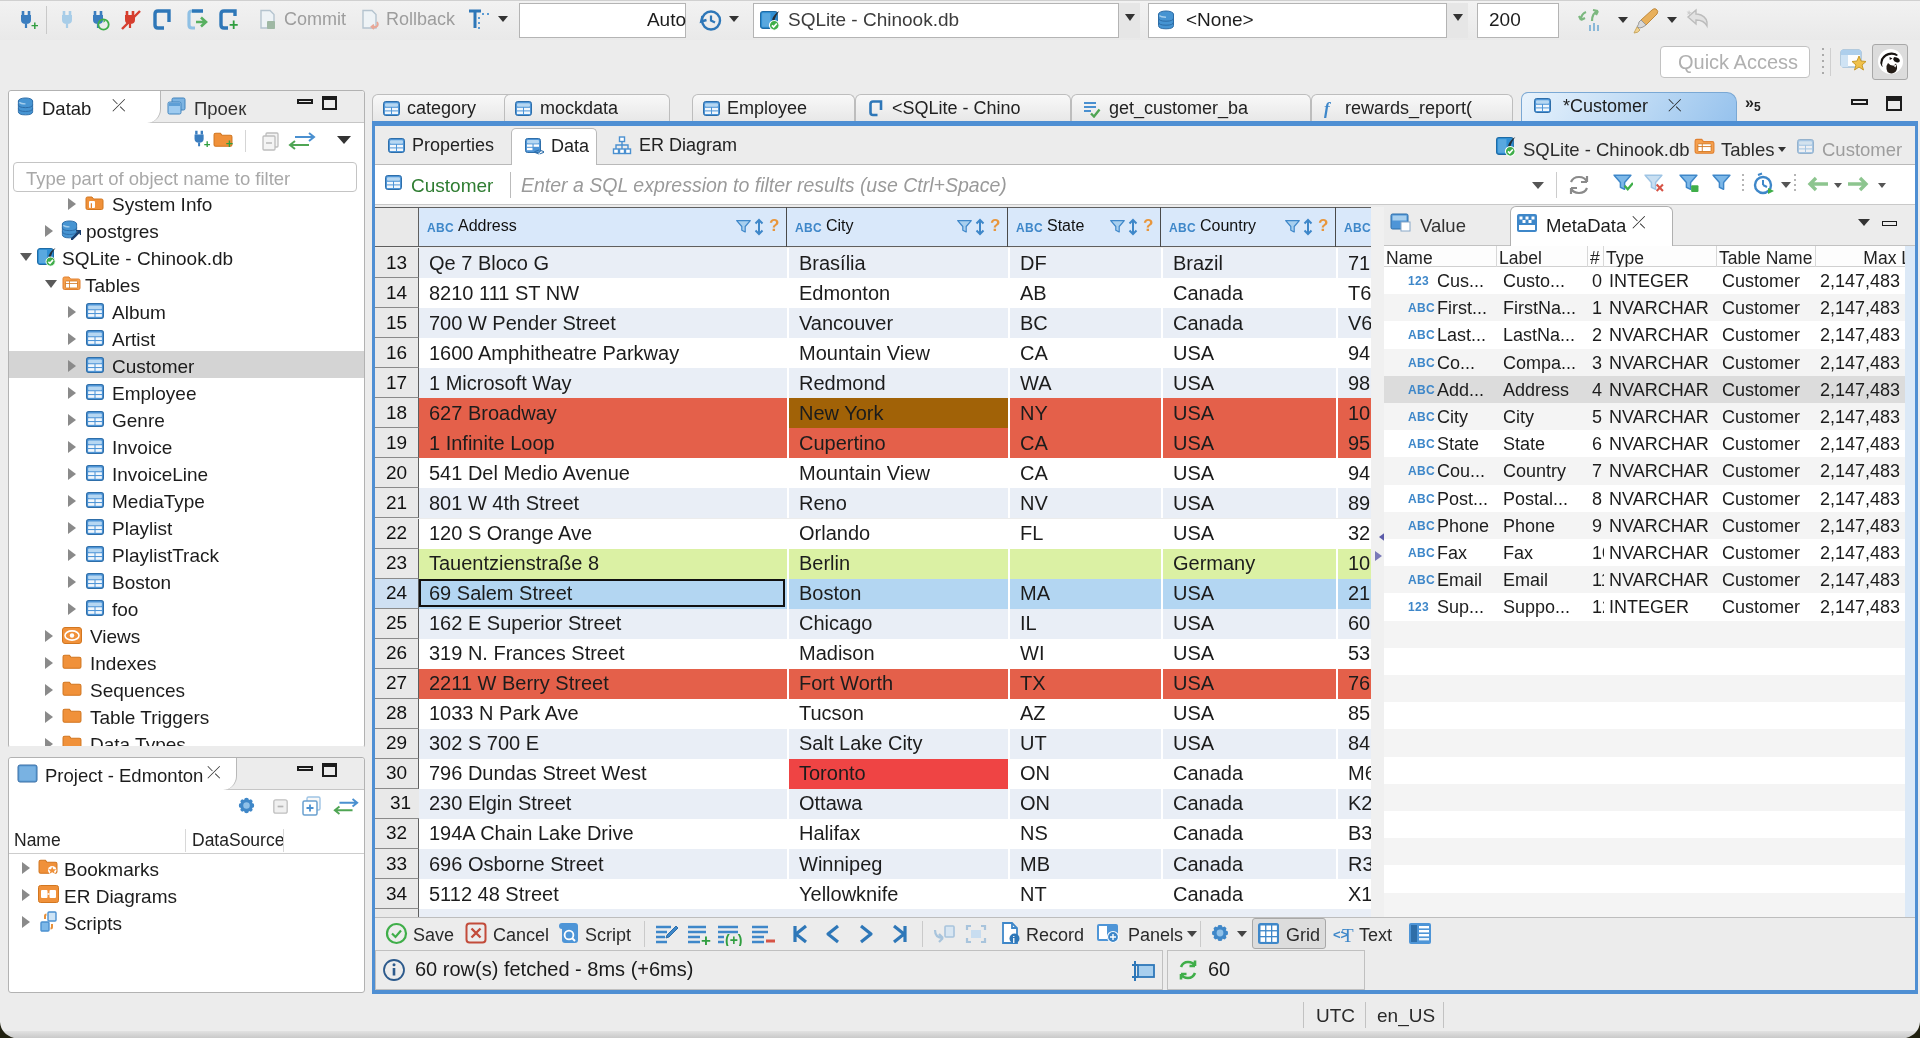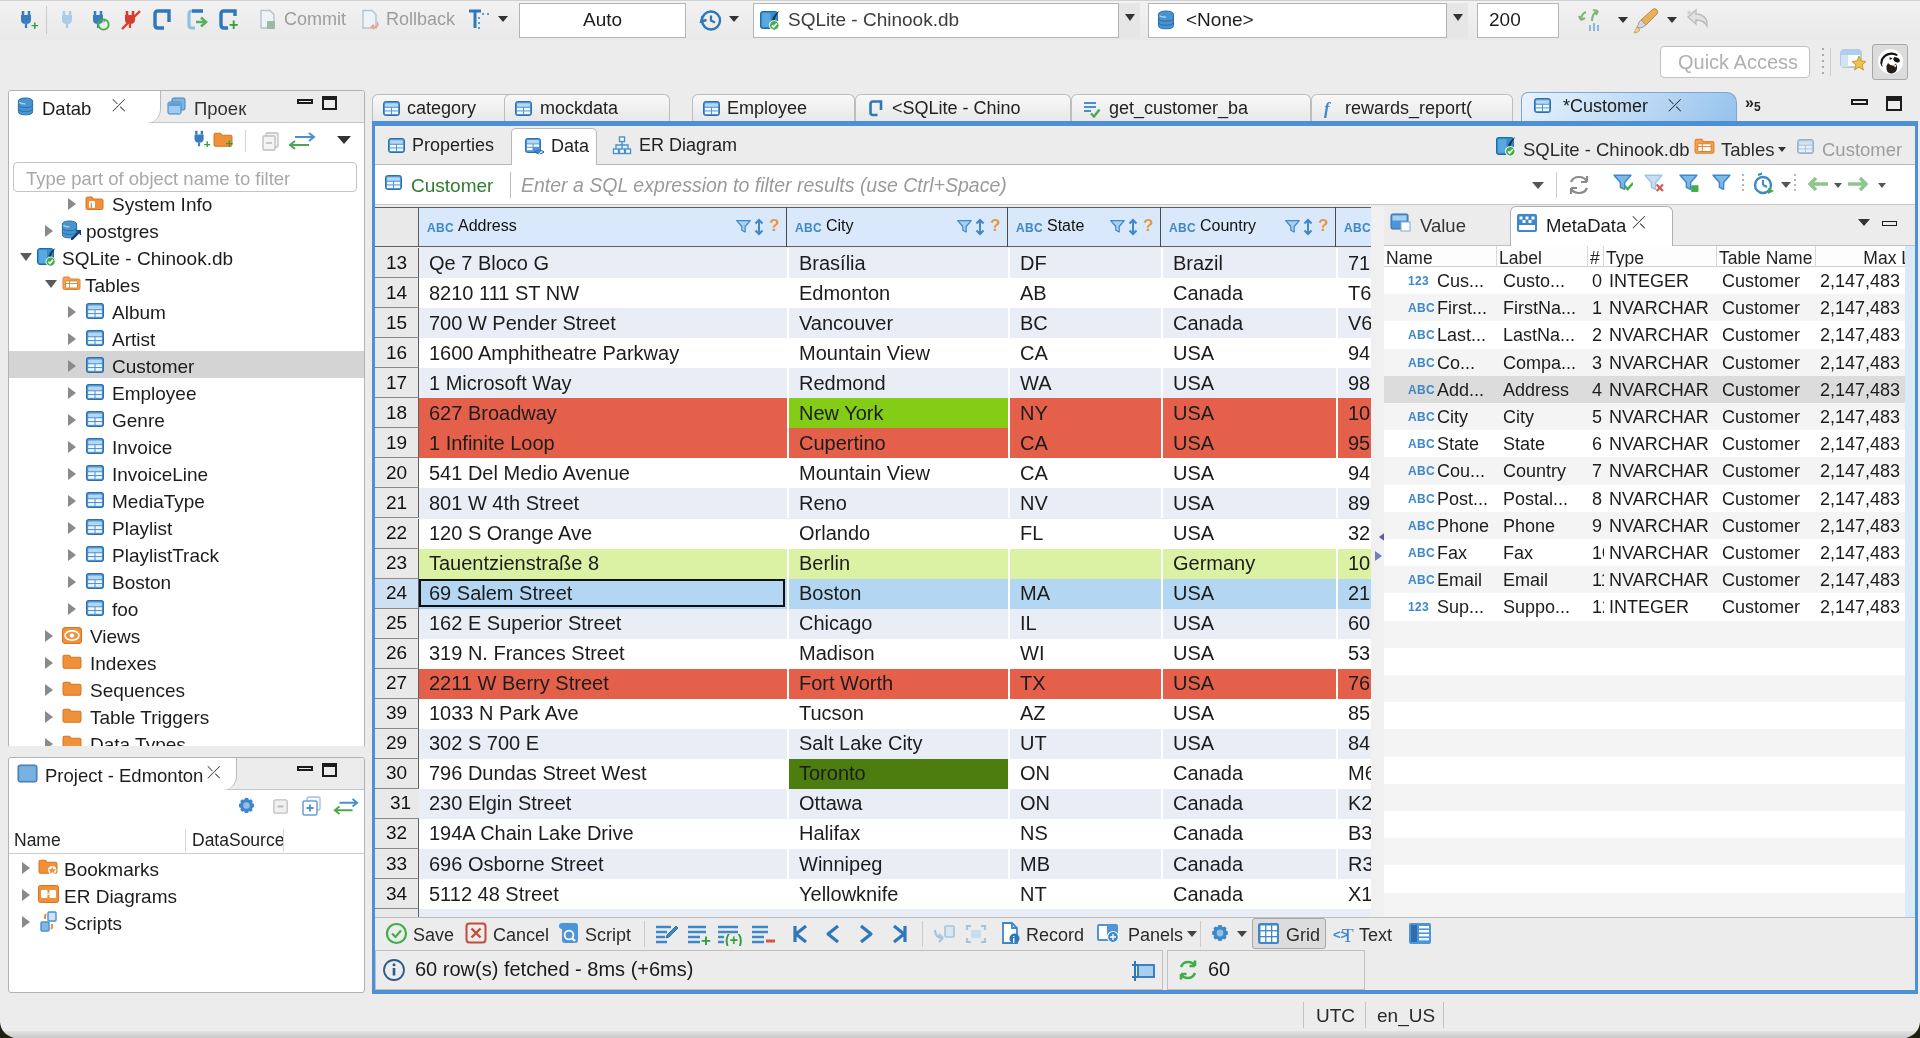--- a/index.html
+++ b/index.html
@@ -73,21 +73,21 @@
     <path d="M5 2.5 L14 2.5 L18 6.5 L18 20 L5 20 Z" fill="#eef3f6" stroke="#b5c4cf" stroke-width="1.4"></path>
     <path d="M19 14 Q21 17 18 19 L14 19 M16 21 L13.5 18.8 L16 16.6" fill="none" stroke="#e8a898" stroke-width="1.8"></path>
   </svg>
 <div class="ab gray" style="left:386px;top:9px;font-size:18px;">Rollback</div>
 <svg class="ab" style="left:466px;top:8px" width="26" height="24" viewBox="0 0 26 24">
     <path d="M3 3 L15 3 M9 3 L9 20" stroke="#2e77b8" stroke-width="3"></path>
     <path d="M13 9 L13 11 M13 14 L13 16 M13 19 L13 21 M16 6 L18 6 M21 6 L23 6" stroke="#5b9bd4" stroke-width="2"></path>
   </svg>
 <div class="ab" style="left:498px;top:16px;width:0;height:0;border:5px solid transparent;border-top:6px solid #333;"></div>
 <div class="combo" style="left:519px;top:3px;width:167px;height:35px;"></div>
-<div class="ab" style="left:519px;top:9px;width:167px;text-align:center;font-size:19px;">Auto</div>
+<div class="ab" style="left:519px;top:9px;width:167px;text-align:right;font-size:19px;">Auto</div>
 <svg class="ab" style="left:697px;top:8px" width="26" height="25" viewBox="0 0 26 25">
     <circle cx="14" cy="12.5" r="9" fill="none" stroke="#2e77b8" stroke-width="2.4"></circle>
     <path d="M5.5 8 L4.2 13.5 L9.5 12" fill="none" stroke="#2e77b8" stroke-width="2.4"></path>
     <path d="M14 7.5 L14 12.5 L18 14.5" fill="none" stroke="#2e77b8" stroke-width="2.2"></path>
   </svg>
 <div class="ab" style="left:729px;top:16px;width:0;height:0;border:5px solid transparent;border-top:6px solid #333;"></div>
 <div class="combo" style="left:753px;top:3px;width:387px;height:35px;"></div>
 <svg class="ab" style="left:760px;top:10px" width="21" height="21" viewBox="0 0 20 20">
 <rect x="0.5" y="1.5" width="16" height="16" rx="2.5" fill="#2f8fd4" stroke="#1e6ba5"></rect>
 <rect x="2" y="3" width="8" height="13" fill="#59a8df"></rect>
@@ -681,21 +681,21 @@
 <div class="cell" style="left:1161px;top:338.2px;width:175px;height:30.05px;background:#ffffff;border-left:2px solid #fff;padding-left:10px;">USA</div>
 <div class="cell" style="left:1336px;top:338.2px;width:35px;height:30.05px;background:#ffffff;border-left:2px solid #fff;padding-left:10px;">94</div>
 <div class="num" style="left:375px;top:368.2px;width:44px;height:30.05px;background:#e9e9e9;">17</div>
 <div class="cell" style="left:419px;top:368.2px;width:368px;height:30.05px;background:#e9eef6;border-left:none;padding-left:10px;">1 Microsoft Way</div>
 <div class="cell" style="left:787px;top:368.2px;width:221px;height:30.05px;background:#e9eef6;border-left:2px solid #fff;padding-left:10px;">Redmond</div>
 <div class="cell" style="left:1008px;top:368.2px;width:153px;height:30.05px;background:#e9eef6;border-left:2px solid #fff;padding-left:10px;">WA</div>
 <div class="cell" style="left:1161px;top:368.2px;width:175px;height:30.05px;background:#e9eef6;border-left:2px solid #fff;padding-left:10px;">USA</div>
 <div class="cell" style="left:1336px;top:368.2px;width:35px;height:30.05px;background:#e9eef6;border-left:2px solid #fff;padding-left:10px;">98</div>
 <div class="num" style="left:375px;top:398.3px;width:44px;height:30.05px;background:#e9e9e9;">18</div>
 <div class="cell" style="left:419px;top:398.3px;width:368px;height:30.05px;background:#e4604a;border-left:none;padding-left:10px;">627 Broadway</div>
-<div class="cell" style="left:787px;top:398.3px;width:221px;height:30.05px;background:#84cc16;border-left:2px solid #fff;padding-left:10px;">New York</div>
+<div class="cell" style="left:787px;top:398.3px;width:221px;height:30.05px;background:#a16207;border-left:2px solid #fff;padding-left:10px;">New York</div>
 <div class="cell" style="left:1008px;top:398.3px;width:153px;height:30.05px;background:#e4604a;border-left:2px solid #fff;padding-left:10px;">NY</div>
 <div class="cell" style="left:1161px;top:398.3px;width:175px;height:30.05px;background:#e4604a;border-left:2px solid #fff;padding-left:10px;">USA</div>
 <div class="cell" style="left:1336px;top:398.3px;width:35px;height:30.05px;background:#e4604a;border-left:2px solid #fff;padding-left:10px;">10</div>
 <div class="num" style="left:375px;top:428.3px;width:44px;height:30.05px;background:#e9e9e9;">19</div>
 <div class="cell" style="left:419px;top:428.3px;width:368px;height:30.05px;background:#e4604a;border-left:none;padding-left:10px;">1 Infinite Loop</div>
 <div class="cell" style="left:787px;top:428.3px;width:221px;height:30.05px;background:#e4604a;border-left:2px solid #fff;padding-left:10px;">Cupertino</div>
 <div class="cell" style="left:1008px;top:428.3px;width:153px;height:30.05px;background:#e4604a;border-left:2px solid #fff;padding-left:10px;">CA</div>
 <div class="cell" style="left:1161px;top:428.3px;width:175px;height:30.05px;background:#e4604a;border-left:2px solid #fff;padding-left:10px;">USA</div>
 <div class="cell" style="left:1336px;top:428.3px;width:35px;height:30.05px;background:#e4604a;border-left:2px solid #fff;padding-left:10px;">95</div>
 <div class="num" style="left:375px;top:458.4px;width:44px;height:30.05px;background:#e9e9e9;">20</div>
@@ -740,35 +740,35 @@
 <div class="cell" style="left:787px;top:638.6px;width:221px;height:30.05px;background:#ffffff;border-left:2px solid #fff;padding-left:10px;">Madison</div>
 <div class="cell" style="left:1008px;top:638.6px;width:153px;height:30.05px;background:#ffffff;border-left:2px solid #fff;padding-left:10px;">WI</div>
 <div class="cell" style="left:1161px;top:638.6px;width:175px;height:30.05px;background:#ffffff;border-left:2px solid #fff;padding-left:10px;">USA</div>
 <div class="cell" style="left:1336px;top:638.6px;width:35px;height:30.05px;background:#ffffff;border-left:2px solid #fff;padding-left:10px;">53</div>
 <div class="num" style="left:375px;top:668.7px;width:44px;height:30.05px;background:#e9e9e9;">27</div>
 <div class="cell" style="left:419px;top:668.7px;width:368px;height:30.05px;background:#e4604a;border-left:none;padding-left:10px;">2211 W Berry Street</div>
 <div class="cell" style="left:787px;top:668.7px;width:221px;height:30.05px;background:#e4604a;border-left:2px solid #fff;padding-left:10px;">Fort Worth</div>
 <div class="cell" style="left:1008px;top:668.7px;width:153px;height:30.05px;background:#e4604a;border-left:2px solid #fff;padding-left:10px;">TX</div>
 <div class="cell" style="left:1161px;top:668.7px;width:175px;height:30.05px;background:#e4604a;border-left:2px solid #fff;padding-left:10px;">USA</div>
 <div class="cell" style="left:1336px;top:668.7px;width:35px;height:30.05px;background:#e4604a;border-left:2px solid #fff;padding-left:10px;">76</div>
-<div class="num" style="left:375px;top:698.7px;width:44px;height:30.05px;background:#e9e9e9;">39</div>
+<div class="num" style="left:375px;top:698.7px;width:44px;height:30.05px;background:#e9e9e9;">28</div>
 <div class="cell" style="left:419px;top:698.7px;width:368px;height:30.05px;background:#ffffff;border-left:none;padding-left:10px;">1033 N Park Ave</div>
 <div class="cell" style="left:787px;top:698.7px;width:221px;height:30.05px;background:#ffffff;border-left:2px solid #fff;padding-left:10px;">Tucson</div>
 <div class="cell" style="left:1008px;top:698.7px;width:153px;height:30.05px;background:#ffffff;border-left:2px solid #fff;padding-left:10px;">AZ</div>
 <div class="cell" style="left:1161px;top:698.7px;width:175px;height:30.05px;background:#ffffff;border-left:2px solid #fff;padding-left:10px;">USA</div>
 <div class="cell" style="left:1336px;top:698.7px;width:35px;height:30.05px;background:#ffffff;border-left:2px solid #fff;padding-left:10px;">85</div>
 <div class="num" style="left:375px;top:728.8px;width:44px;height:30.05px;background:#e9e9e9;">29</div>
 <div class="cell" style="left:419px;top:728.8px;width:368px;height:30.05px;background:#e9eef6;border-left:none;padding-left:10px;">302 S 700 E</div>
 <div class="cell" style="left:787px;top:728.8px;width:221px;height:30.05px;background:#e9eef6;border-left:2px solid #fff;padding-left:10px;">Salt Lake City</div>
 <div class="cell" style="left:1008px;top:728.8px;width:153px;height:30.05px;background:#e9eef6;border-left:2px solid #fff;padding-left:10px;">UT</div>
 <div class="cell" style="left:1161px;top:728.8px;width:175px;height:30.05px;background:#e9eef6;border-left:2px solid #fff;padding-left:10px;">USA</div>
 <div class="cell" style="left:1336px;top:728.8px;width:35px;height:30.05px;background:#e9eef6;border-left:2px solid #fff;padding-left:10px;">84</div>
 <div class="num" style="left:375px;top:758.8px;width:44px;height:30.05px;background:#e9e9e9;">30</div>
 <div class="cell" style="left:419px;top:758.8px;width:368px;height:30.05px;background:#ffffff;border-left:none;padding-left:10px;">796 Dundas Street West</div>
-<div class="cell" style="left:787px;top:758.8px;width:221px;height:30.05px;background:#4d7c0f;border-left:2px solid #fff;padding-left:10px;">Toronto</div>
+<div class="cell" style="left:787px;top:758.8px;width:221px;height:30.05px;background:#ef4444;border-left:2px solid #fff;padding-left:10px;">Toronto</div>
 <div class="cell" style="left:1008px;top:758.8px;width:153px;height:30.05px;background:#ffffff;border-left:2px solid #fff;padding-left:10px;">ON</div>
 <div class="cell" style="left:1161px;top:758.8px;width:175px;height:30.05px;background:#ffffff;border-left:2px solid #fff;padding-left:10px;">Canada</div>
 <div class="cell" style="left:1336px;top:758.8px;width:35px;height:30.05px;background:#ffffff;border-left:2px solid #fff;padding-left:10px;">M6</div>
 <div class="num" style="left:375px;top:788.9px;width:52px;height:30.05px;background:#e9e9e9;">31</div>
 <div class="cell" style="left:419px;top:788.9px;width:368px;height:30.05px;background:#e9eef6;border-left:none;padding-left:10px;">230 Elgin Street</div>
 <div class="cell" style="left:787px;top:788.9px;width:221px;height:30.05px;background:#e9eef6;border-left:2px solid #fff;padding-left:10px;">Ottawa</div>
 <div class="cell" style="left:1008px;top:788.9px;width:153px;height:30.05px;background:#e9eef6;border-left:2px solid #fff;padding-left:10px;">ON</div>
 <div class="cell" style="left:1161px;top:788.9px;width:175px;height:30.05px;background:#e9eef6;border-left:2px solid #fff;padding-left:10px;">Canada</div>
 <div class="cell" style="left:1336px;top:788.9px;width:35px;height:30.05px;background:#e9eef6;border-left:2px solid #fff;padding-left:10px;">K2</div>
 <div class="num" style="left:375px;top:818.9px;width:44px;height:30.05px;background:#e9e9e9;">32</div>

